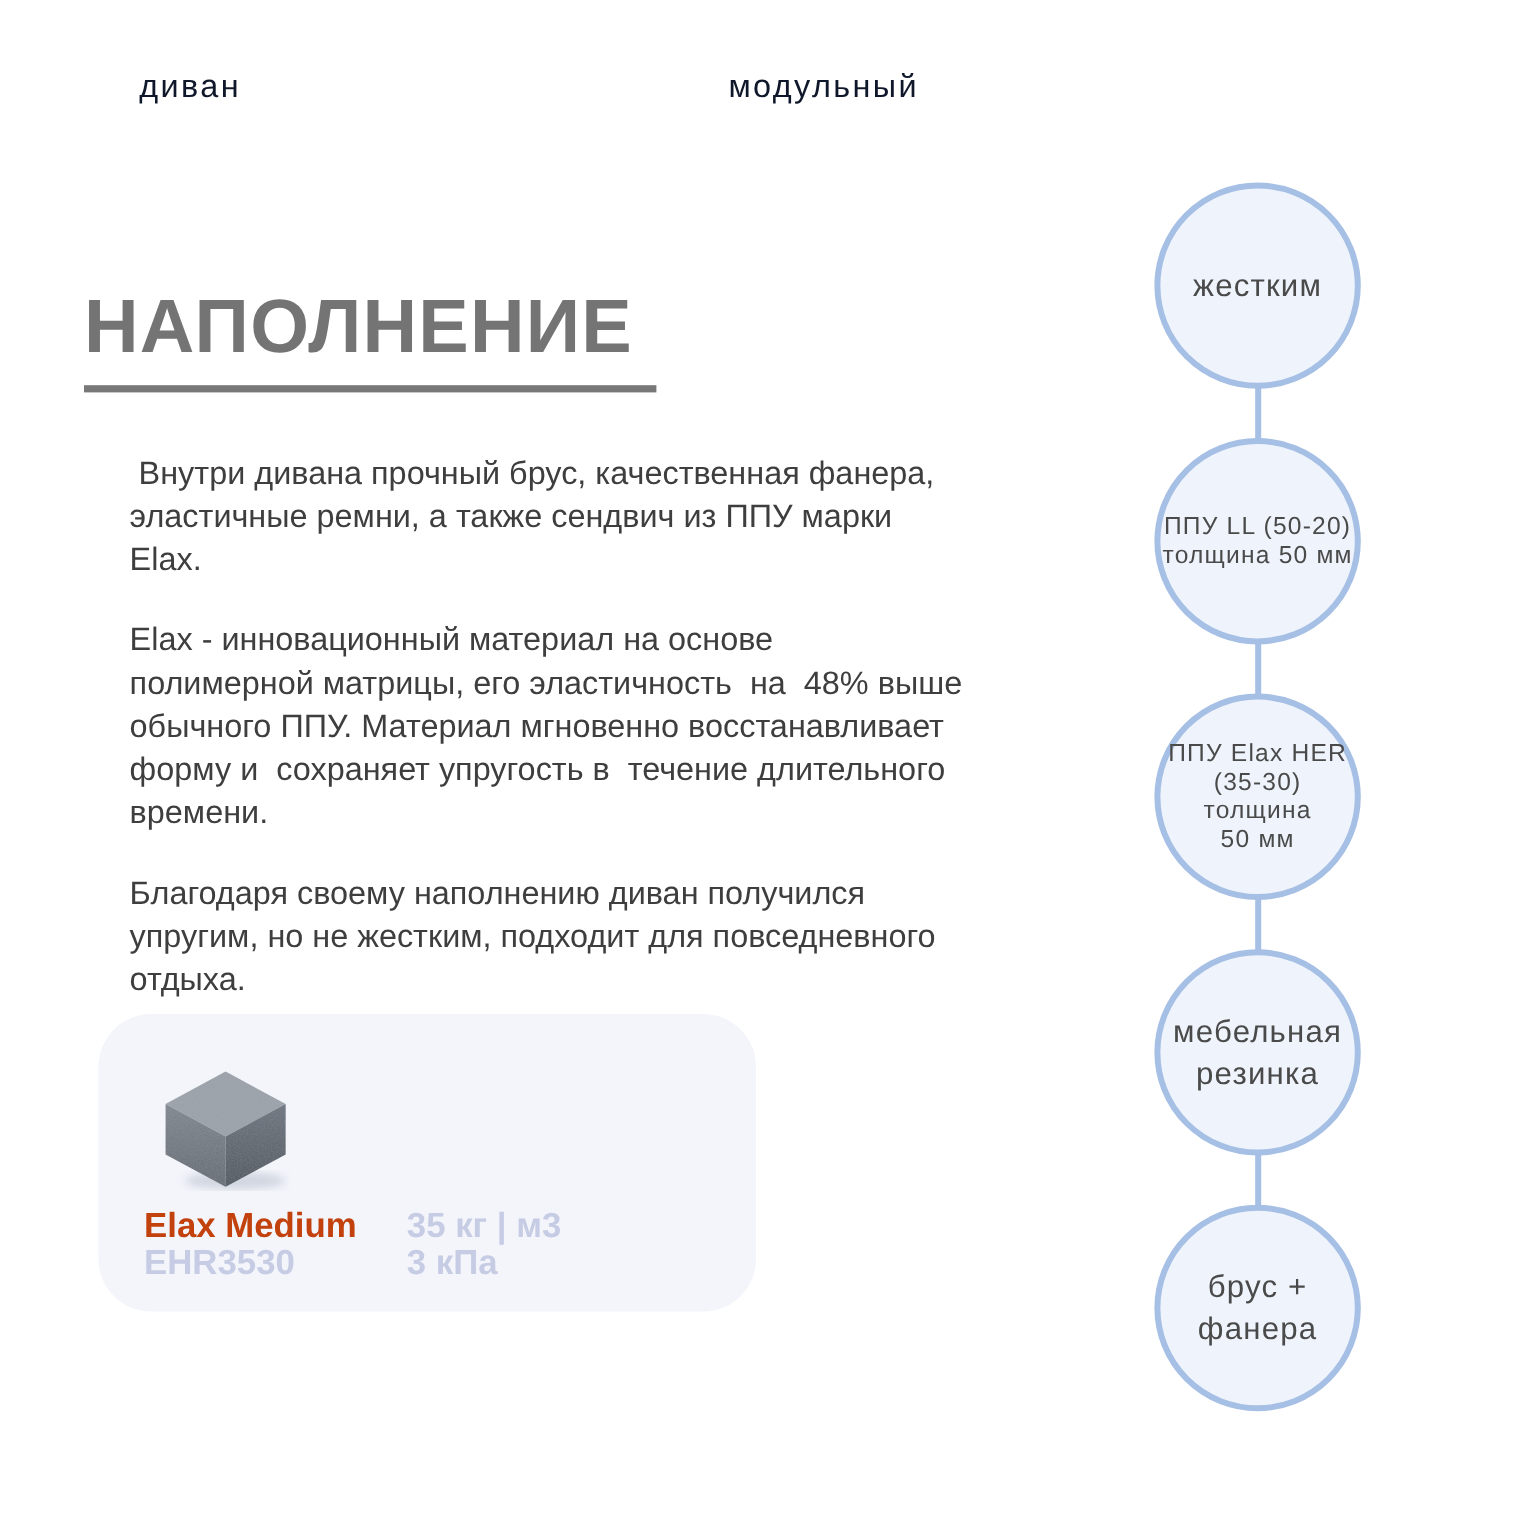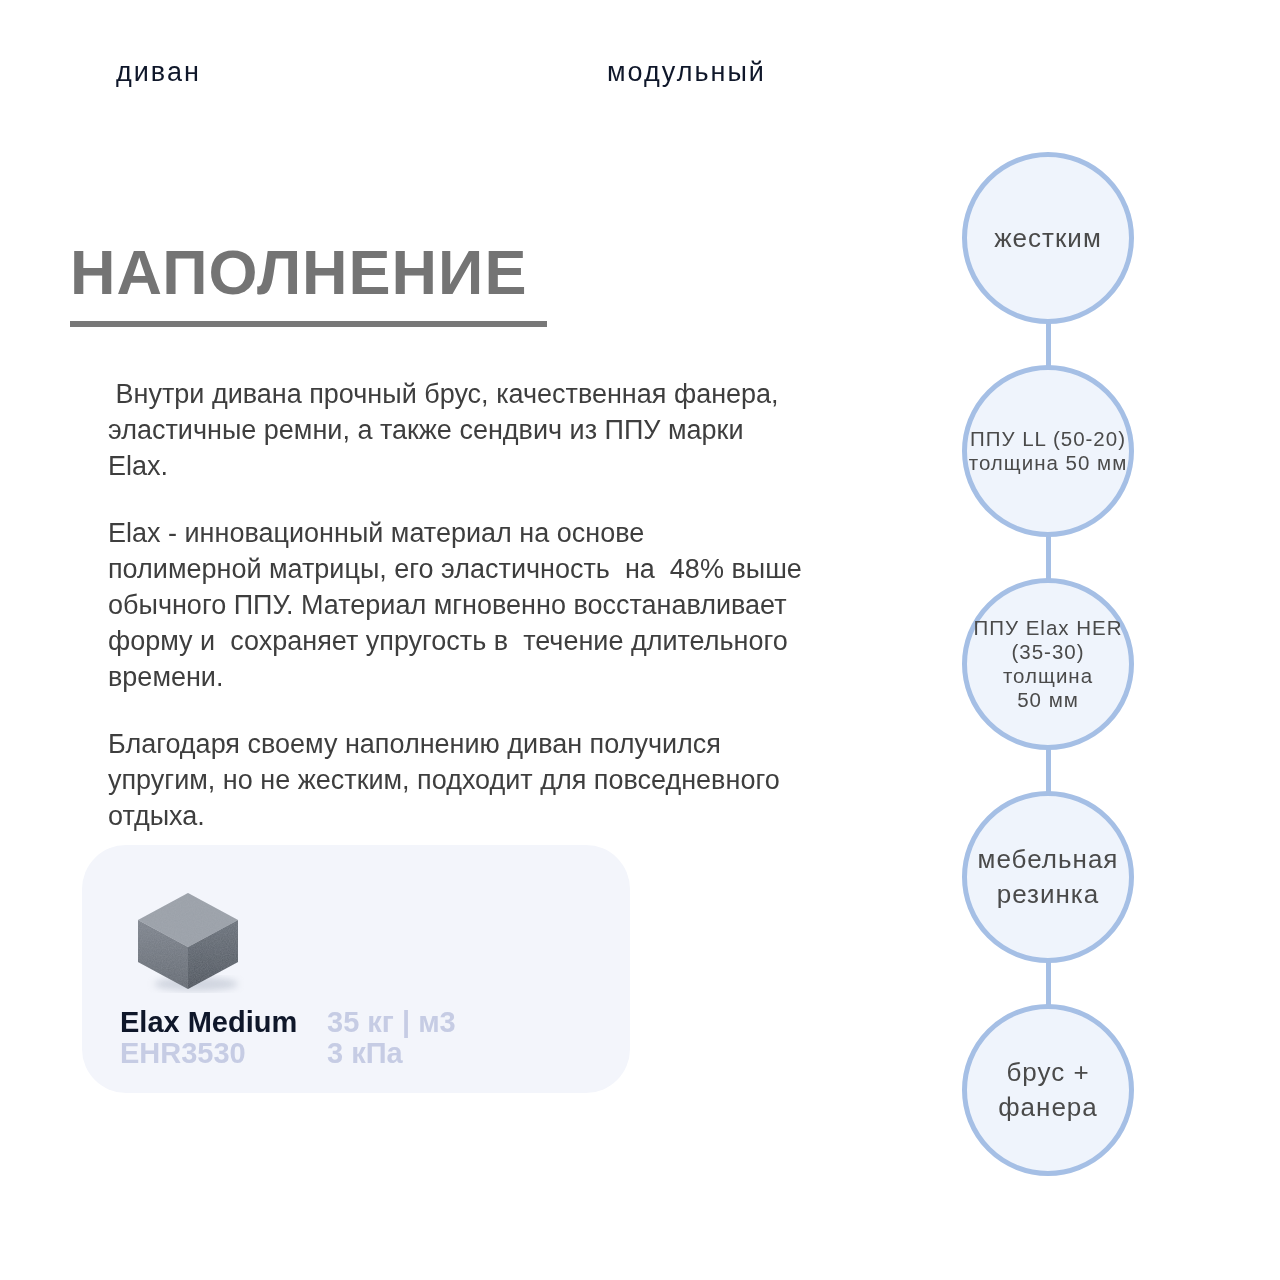--- a/index.html
+++ b/index.html
@@ -22,24 +22,24 @@
   .copy p{margin:0 0 31px 0;font-size:27px;line-height:36px;white-space:pre-wrap;}
   
   .card{
     position:absolute;left:82px;top:845px;width:548px;height:248px;
     background:#f3f5fb;border-radius:44px;
   }
   .cube{position:absolute;left:50px;top:46px;}
   .card-name{
     position:absolute;left:38px;top:162px;font-size:29px;line-height:31px;
   }
-  .card-name .name{font-weight:bold;color:#0f172a;}
+  .card-name .name{font-weight:bold;color:#c2410c;}
   .card-name .code{color:#c6cce4;font-weight:bold;}
   .card-vals{
-    position:absolute;left:245px;top:162px;font-size:29px;line-height:31px;color:#c6cce4;font-weight:bold;
+    position:absolute;left:257px;top:162px;font-size:29px;line-height:31px;color:#c6cce4;font-weight:bold;
   }
   
   .chain{position:absolute;left:962px;top:152px;width:172px;height:1026px;}
   .chain .connector{
     position:absolute;left:83.5px;top:86px;width:5px;height:854px;background:#a5bfe5;
   }
   .circle{
     position:relative;box-sizing:border-box;width:172px;height:172px;margin-bottom:41px;
     border:5px solid #a5bfe5;border-radius:50%;background:#eff4fc;
     display:flex;align-items:center;justify-content:center;text-align:center;

